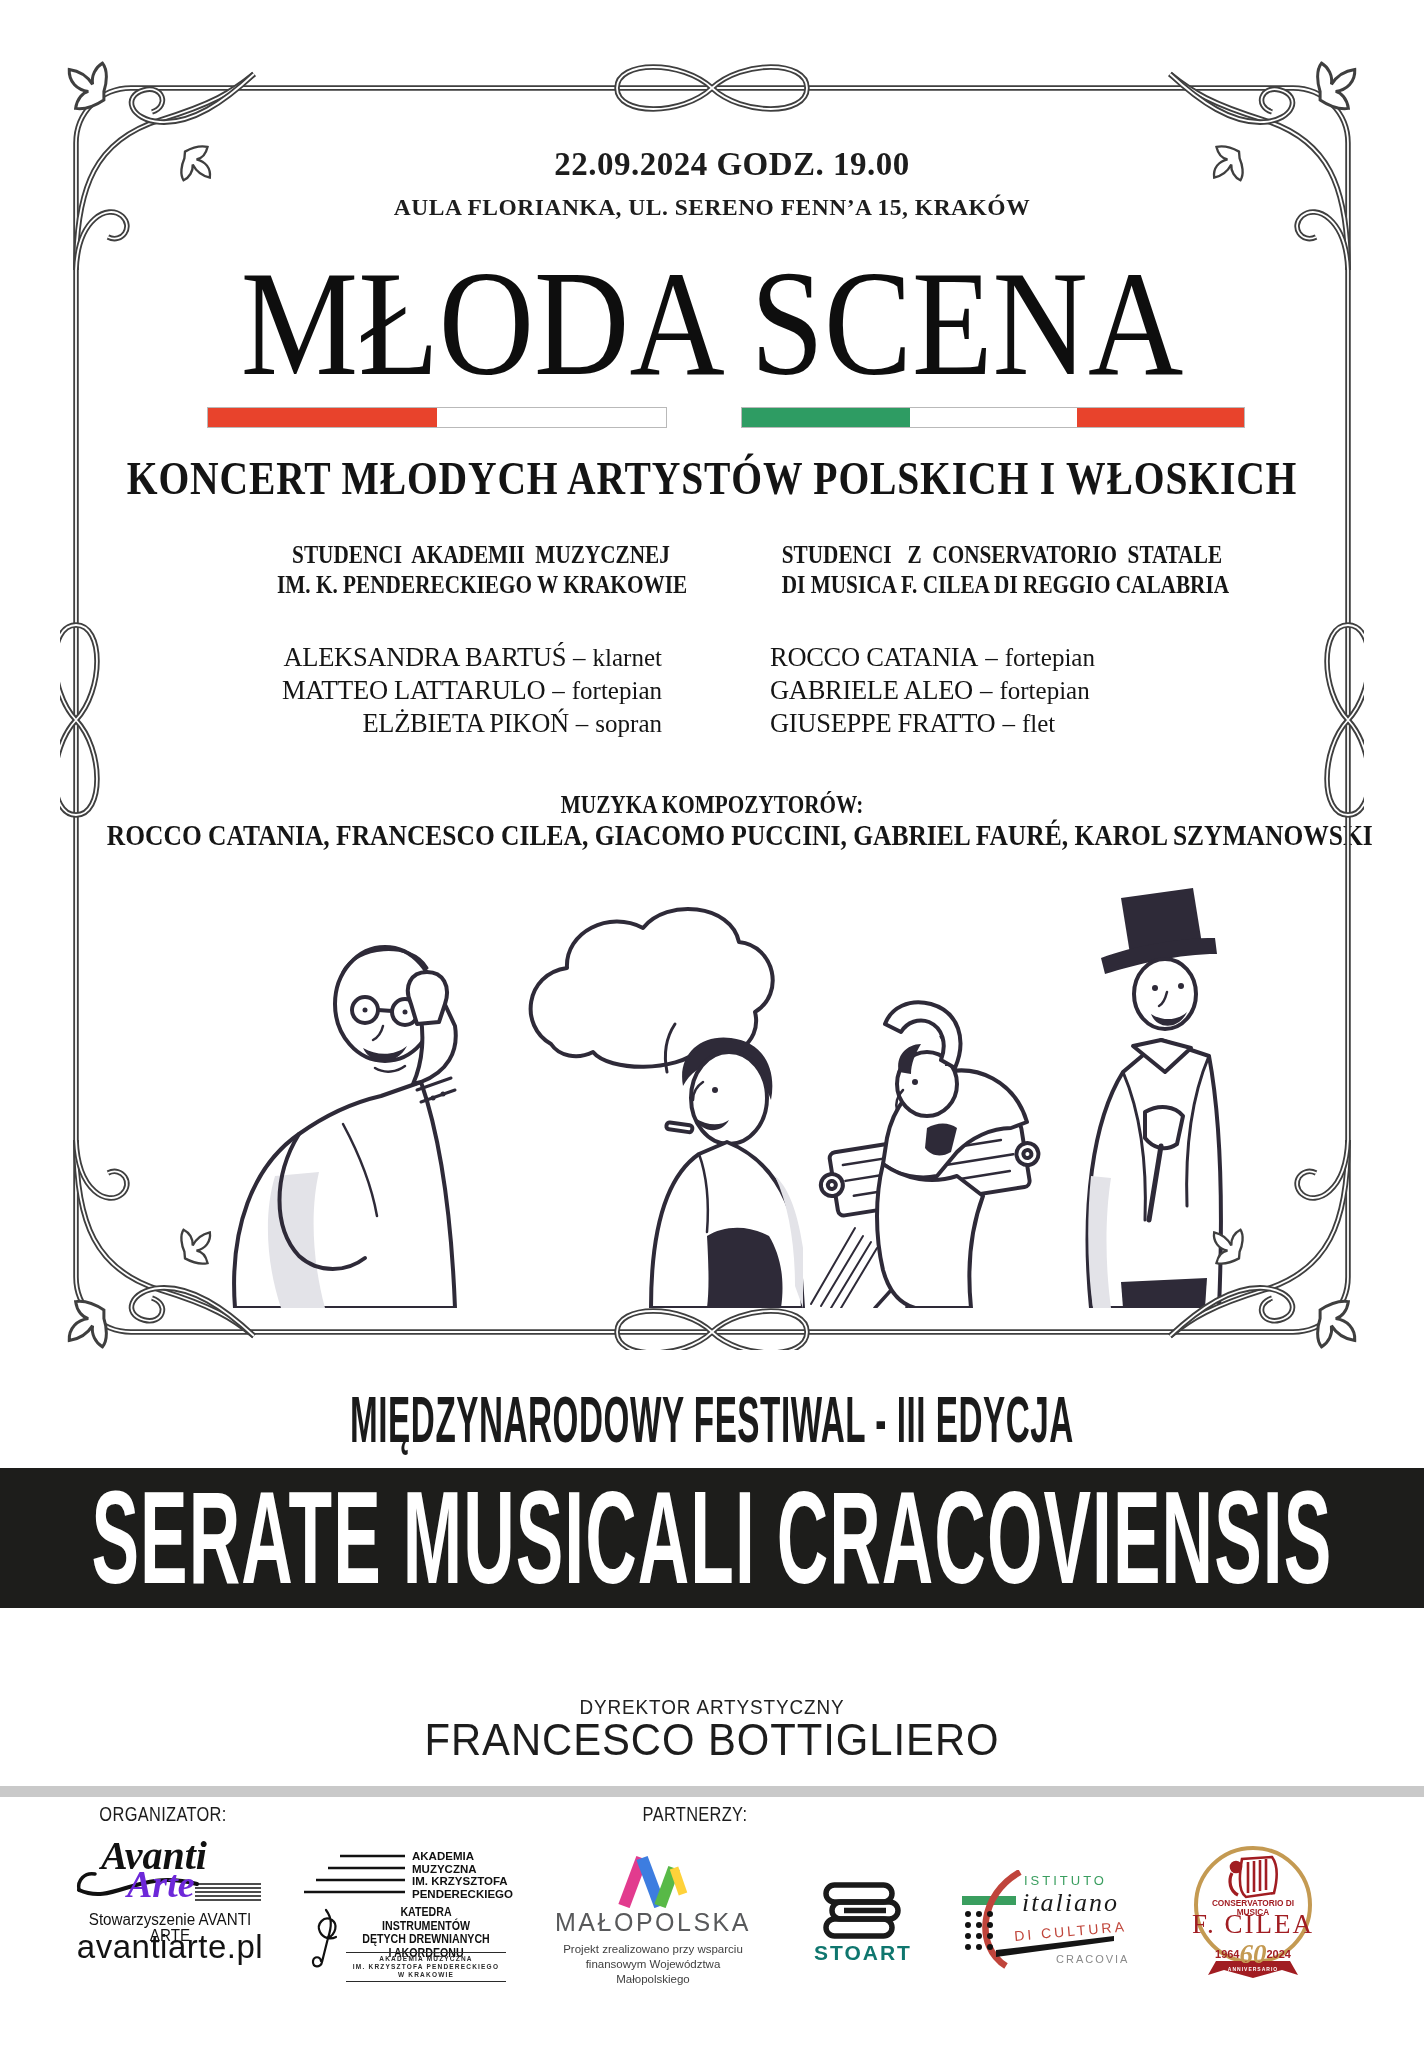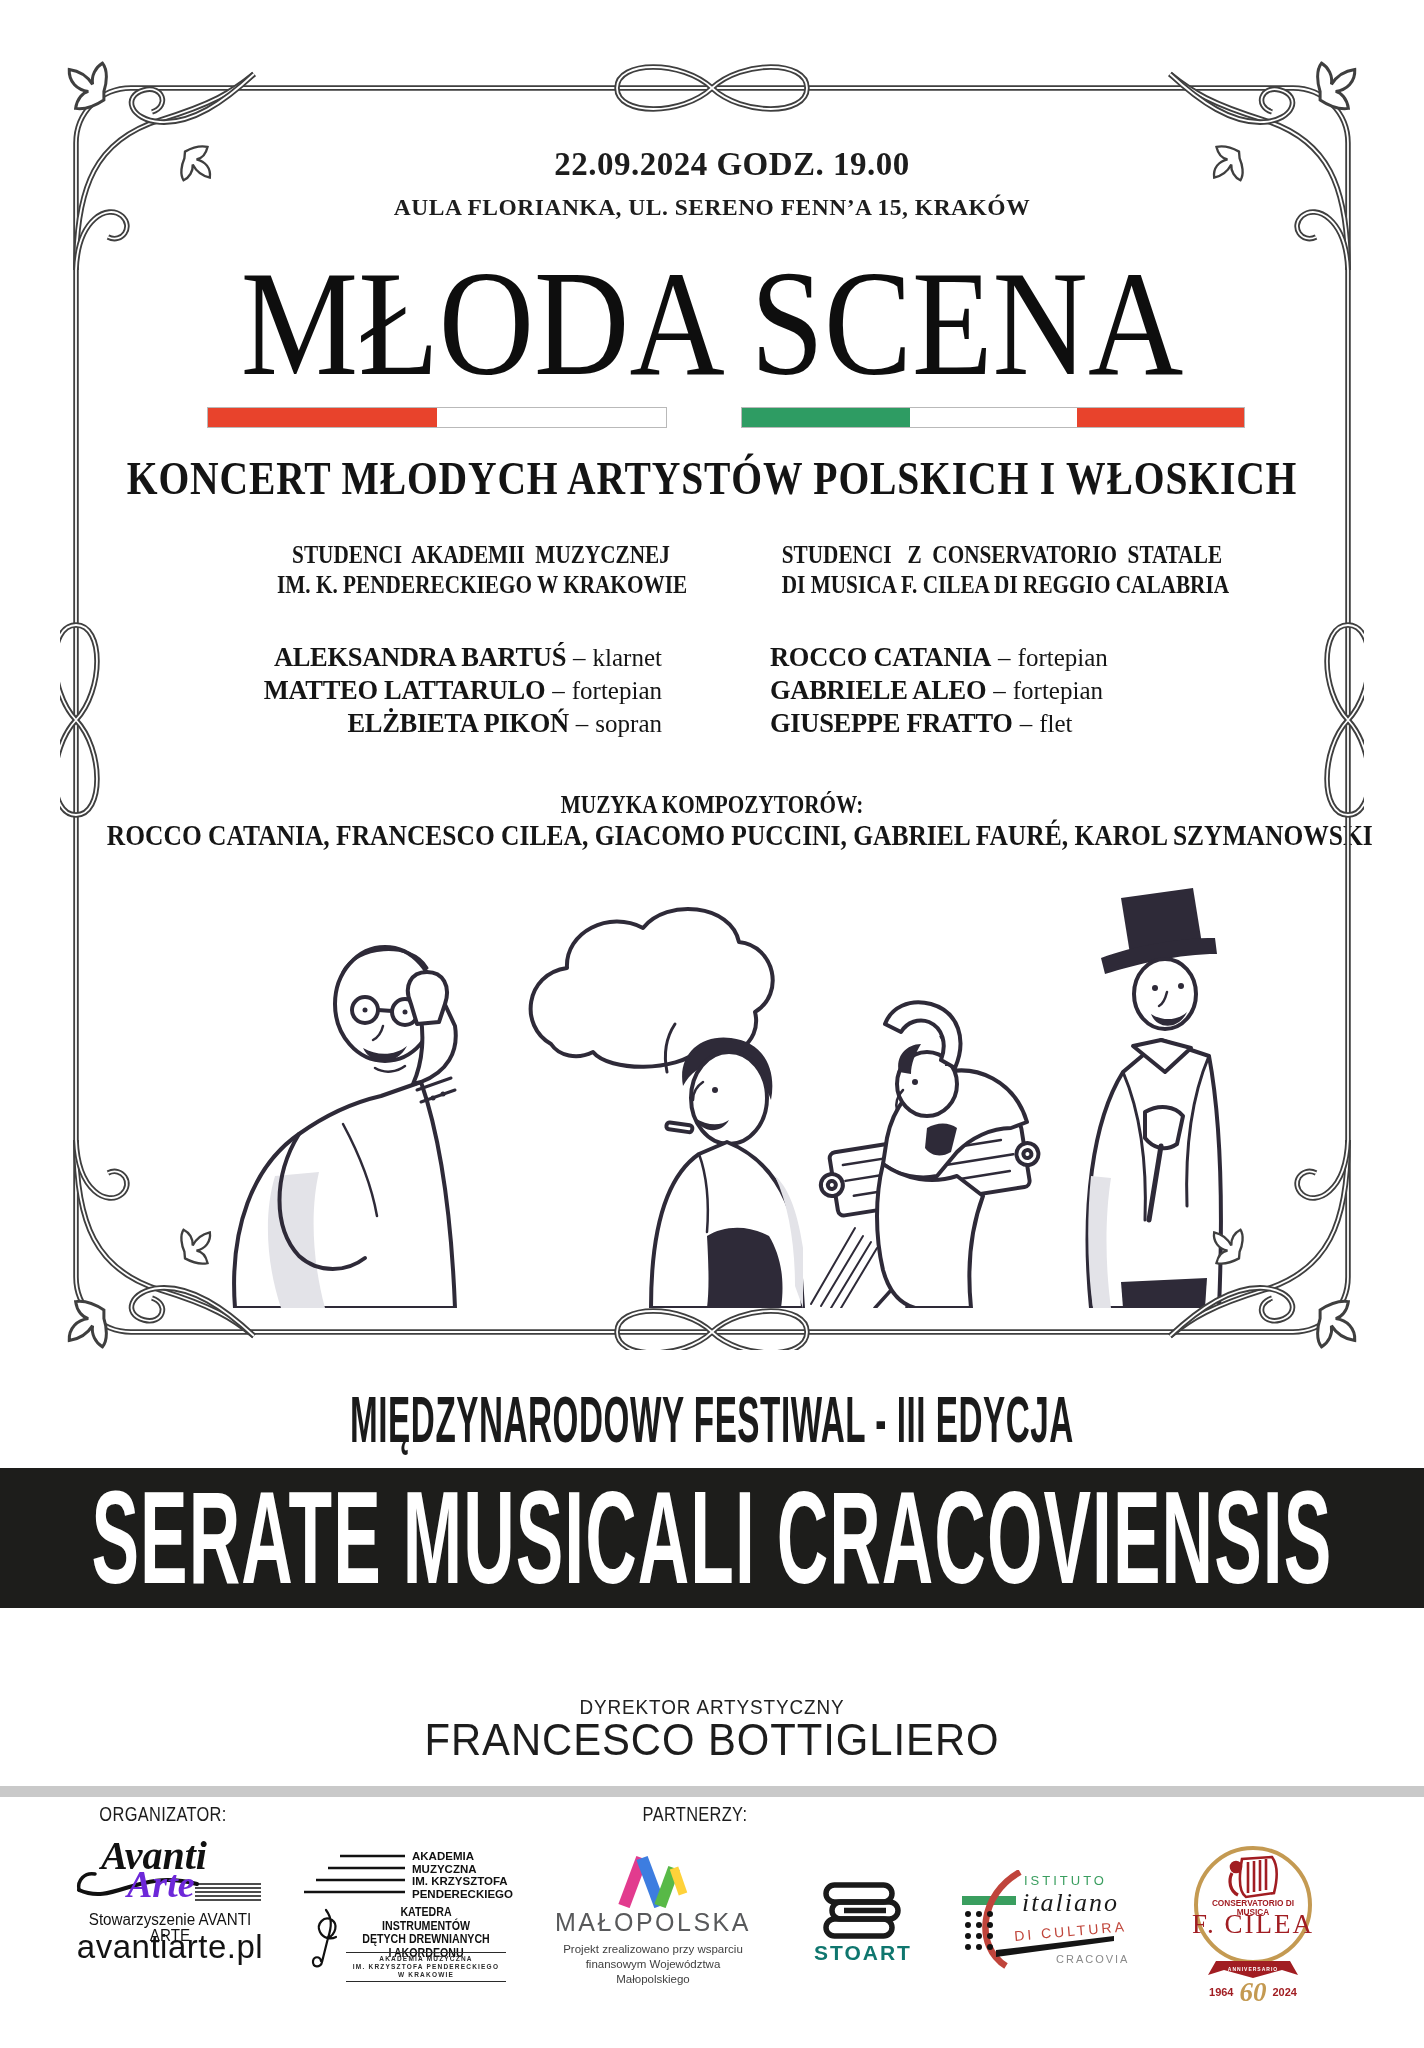--- a/index.html
+++ b/index.html
@@ -28,21 +28,21 @@
   
   .grp{position:absolute;top:540px;text-align:center;font:700 25px/30px "Liberation Serif",serif;color:#161616;
        transform:scaleX(.85);transform-origin:center;}
   .grp div{white-space:pre;}
   .grp-pl{left:241px;width:480px;}
   .grp-it{left:745px;width:490px;}
 
   
   .perf{position:absolute;top:641px;font-family:"Liberation Serif",serif;color:#151515;}
   .perf .row{height:33px;line-height:33px;white-space:nowrap;}
-  .pname{font-weight:700;font-size:26.5px;letter-spacing:-.3px;}
+  .pname{font-weight:400;font-size:26.5px;letter-spacing:-.3px;}
   .pdash{font-size:25px;margin:0 7px;}
   .pinst{font-size:25px;}
   .perf-pl{left:235px;width:427px;text-align:right;}
   .perf-it{left:770px;width:330px;text-align:left;}
 
   
   .cmp-label{top:792px;font:700 25px/1 "Liberation Serif",serif;transform:scaleX(.85);transform-origin:center;color:#161616;}
   .cmp-list{top:820px;font:700 30px/1 "Liberation Serif",serif;transform:scaleX(.85);transform-origin:center;color:#161616;white-space:nowrap;}
 
   
@@ -99,21 +99,21 @@
   .ist{left:962px;top:1870px;width:185px;height:100px;}
   .ist1{left:62px;top:4px;font:400 13px/1 "Liberation Sans",sans-serif;letter-spacing:3px;color:#3a9e5f;}
   .ist2{left:60px;top:20px;font:italic 400 26px/1 "Liberation Serif",serif;letter-spacing:2px;color:#1a1a1a;}
   .ist3{left:52px;top:54px;font:400 14px/1 "Liberation Sans",sans-serif;letter-spacing:3px;color:#c0453a;transform:rotate(-5deg);}
   .ist4{left:94px;top:84px;font:400 11px/1 "Liberation Sans",sans-serif;letter-spacing:2px;color:#8a8a8a;}
 
   
   .cilea{left:1186px;top:1843px;width:134px;height:145px;}
   .c1{left:6px;top:56px;width:122px;text-align:center;font:700 9px/1 "Liberation Sans",sans-serif;color:#a11d22;transform:scaleX(.92);}
   .c2{left:0;top:68px;width:134px;text-align:center;font:400 27px/1 "Liberation Serif",serif;letter-spacing:2px;color:#a11d22;}
-  .c3{left:0;top:98px;width:134px;display:flex;justify-content:center;align-items:center;gap:6px;margin-top:38px;}
+  .c3{left:0;top:98px;width:134px;display:flex;justify-content:center;align-items:center;}
   .c3 .yr{font:700 11px/1 "Liberation Sans",sans-serif;color:#a11d22;}
   .c3 .big{font:italic 700 27px/1 "Liberation Serif",serif;color:#c49a52;}
   .crib{left:0;top:124px;width:134px;text-align:center;font:700 5px/1 "Liberation Sans",sans-serif;letter-spacing:1px;color:#fff;z-index:2;}
 </style>
 </head>
 <body>
 
 <div class="page">
 
   <svg class="frame" viewBox="0 0 1304 1290">

